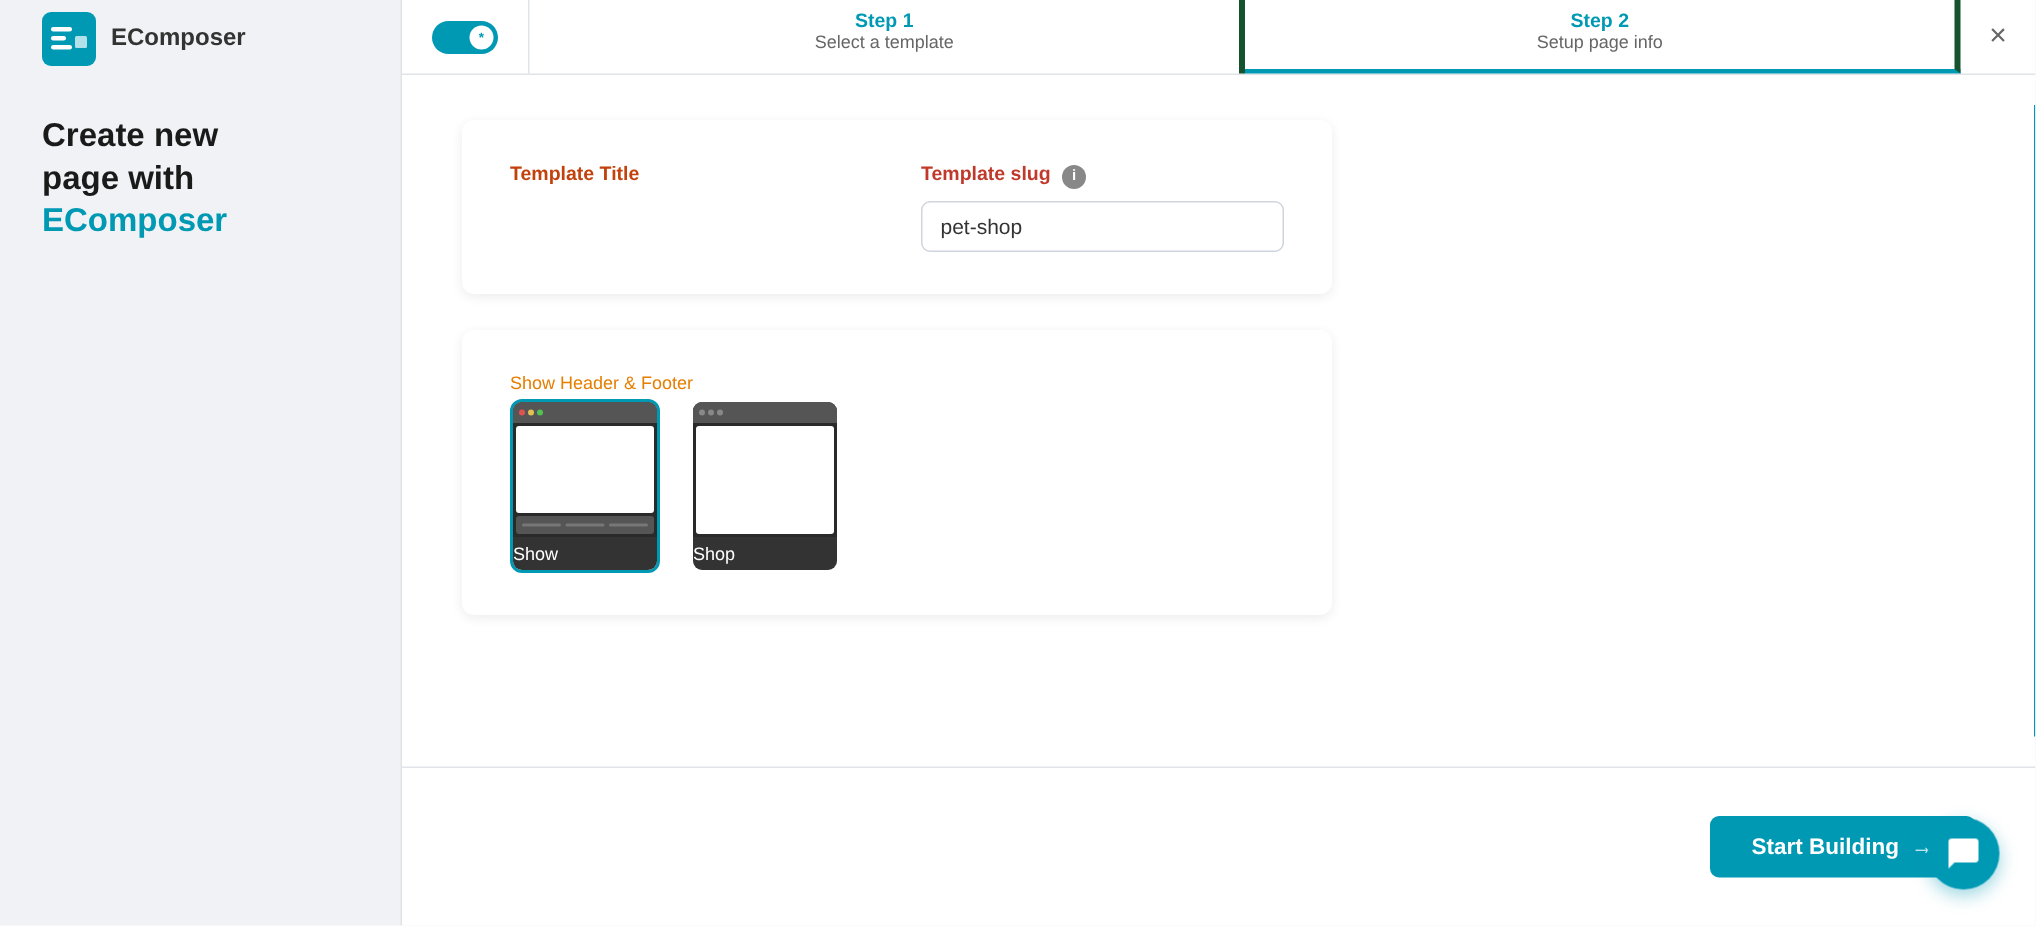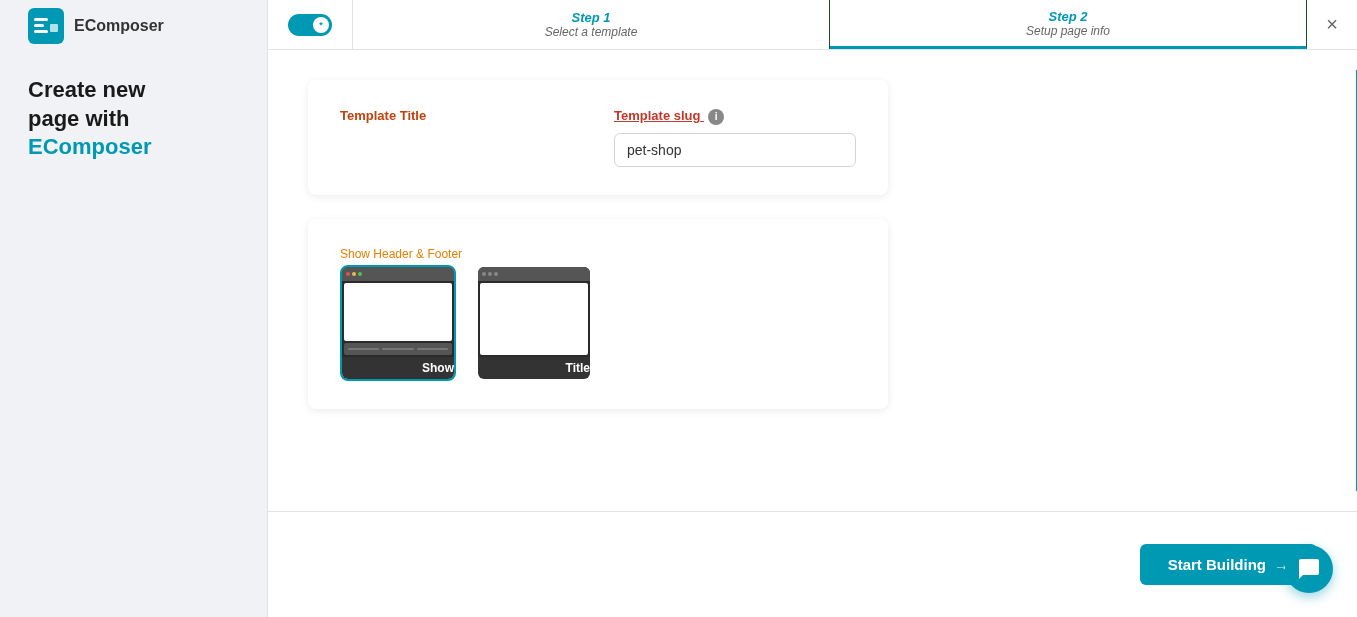--- a/index.html
+++ b/index.html
@@ -89,26 +89,25 @@
     }
     .step-tabs {
       display: flex;
       flex: 1;
     }
     .step-tab {
       flex: 1;
       display: flex;
       flex-direction: column;
       align-items: center;
-      justify-content: center;
-      cursor: pointer;
-      border-right: 1px solid #14532d;
+      justify-content: flex-start;
+      cursor: pointer;
+      border-right: 4px solid #14532d;
       padding: 6px 0;
       position: relative;
-      font-style: italic;
     }
     .step-tab.active {
       border-bottom: 3px solid #0099b4;
     }
     .step-tab .step-label {
       font-size: 13px;
       font-weight: 700;
       color: #0099b4;
     }
     .step-tab .step-sub {
@@ -162,21 +161,21 @@
     .form-group {
       flex: 1;
     }
     .form-label {
       display: block;
       font-size: 13px;
       font-weight: 600;
       margin-bottom: 8px;
     }
     .form-label.title-label { color: #c2410c; }
-    .form-label.slug-label { color: #c0392b; text-decoration: underline; }
+    .form-label.slug-label { color: #c0392b; }
     .form-input {
       width: 100%;
       padding: 8px 12px;
       border: 1px solid #d0d5dd;
       border-radius: 6px;
       font-size: 14px;
       color: #333;
       outline: none;
     }
     .info-icon {
@@ -198,27 +197,26 @@
       font-size: 12px;
       font-weight: 400;
       color: #e67e00;
       margin-bottom: 4px;
     }
     .header-footer-options {
       display: flex;
       gap: 20px;
     }
     .hf-option {
-      width: 116px;
+      width: 100px;
       cursor: pointer;
       border: 2px solid transparent;
       border-radius: 8px;
       overflow: hidden;
-      text-align: right;
-      font-weight: bold;
+      text-align: left;
     }
     .hf-option.selected {
       border-color: #0099b4;
     }
     .hf-preview {
       width: 100%;
       height: 90px;
       display: flex;
       flex-direction: column;
       overflow: hidden;
@@ -402,21 +400,21 @@
 
           <div class="hf-option">
             <div class="hf-preview hide-preview">
               <div class="preview-header-bar">
                 <div class="preview-dot"></div>
                 <div class="preview-dot"></div>
                 <div class="preview-dot"></div>
               </div>
               <div class="preview-content"></div>
             </div>
-            <div class="hf-label">Title</div>
+            <div class="hf-label">Shop</div>
           </div>
 
         </div>
       </div>
 
     </div>
     <div class="vertical-divider"></div>
   </div>
 
   <div class="bottom-bar">

